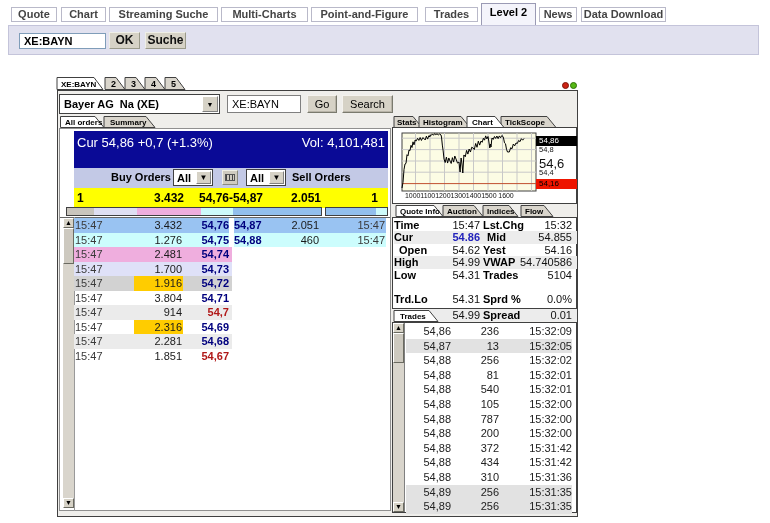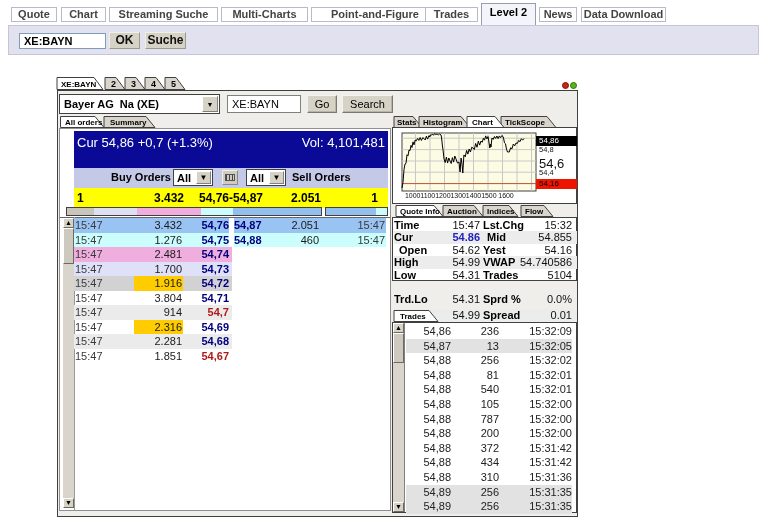--- a/index.html
+++ b/index.html
@@ -74,21 +74,21 @@
 .tr-t { left:100px; width:66px; text-align:right; color:#222; }
 
 </style>
 </head>
 <body>
 
 <div class="navtab" style="left:11px; width:46px;">Quote</div>
 <div class="navtab" style="left:61px; width:45px;">Chart</div>
 <div class="navtab" style="left:109px; width:109px;">Streaming Suche</div>
 <div class="navtab" style="left:221px; width:87px;">Multi-Charts</div>
-<div class="navtab" style="left:311px; width:128px;">Point-and-Figure</div>
+<div class="navtab" style="left:311px; width:107px;">Point-and-Figure</div>
 <div class="navtab" style="left:425px; width:53px;">Trades</div>
 <div class="navtab sel" style="left:481px; width:55px;">Level 2</div>
 <div class="navtab" style="left:539px; width:38px;">News</div>
 <div class="navtab" style="left:581px; width:85px;">Data Download</div>
 
 <div id="toolbar">
   <div id="tbinput">XE:BAYN</div>
   <div class="tbbtn" style="left:100px; width:31px;">OK</div>
   <div class="tbbtn" style="left:136px; width:41px;">Suche</div>
 </div>
@@ -285,21 +285,21 @@
       <polygon points="51,0.5 82,0.5 91,11.5 51,11.5" fill="#d9d5cc" stroke="#404040"></polygon>
       <polygon points="91,0.5 117,0.5 126,11.5 91,11.5" fill="#d9d5cc" stroke="#404040"></polygon>
       <polygon points="129,0.5 152,0.5 161,11.5 129,11.5" fill="#d9d5cc" stroke="#404040"></polygon>
       <polygon points="4,0.5 42,0.5 51,11.5 4,11.5" fill="#fff" stroke="#404040"></polygon>
       <text x="8" y="9" font-size="8" font-weight="bold" fill="#000">Quote Info</text>
       <text x="55" y="9" font-size="8" font-weight="bold" fill="#000">Auction</text>
       <text x="95" y="9" font-size="8" font-weight="bold" fill="#000">Indices</text>
       <text x="133" y="9" font-size="8" font-weight="bold" fill="#000">Flow</text>
     </svg>
 
-    <div style="position:absolute; left:0; top:101px; width:185px; height:64px; background:#fff; border:1px solid #404040;">
+    <div style="position:absolute; left:0; top:101px; width:185px; height:92px; background:#fff; border:1px solid #404040;">
       <div class="qirow" style="top:1px;">
           <span class="qi-l1">Time</span>
           <span class="qi-v1">15:47</span>
           <span class="qi-l2">Lst.Chg</span>
           <span class="qi-v2">15:32</span>
         </div>
       <div class="qirow" style="top:13.4px; background:#ececec;">
           <span class="qi-l1">Cur</span>
           <span class="qi-v1" style="color:#2222bb;font-weight:bold;">54.86</span>
           <span class="qi-l2" style="left:93px;">Mid</span>

